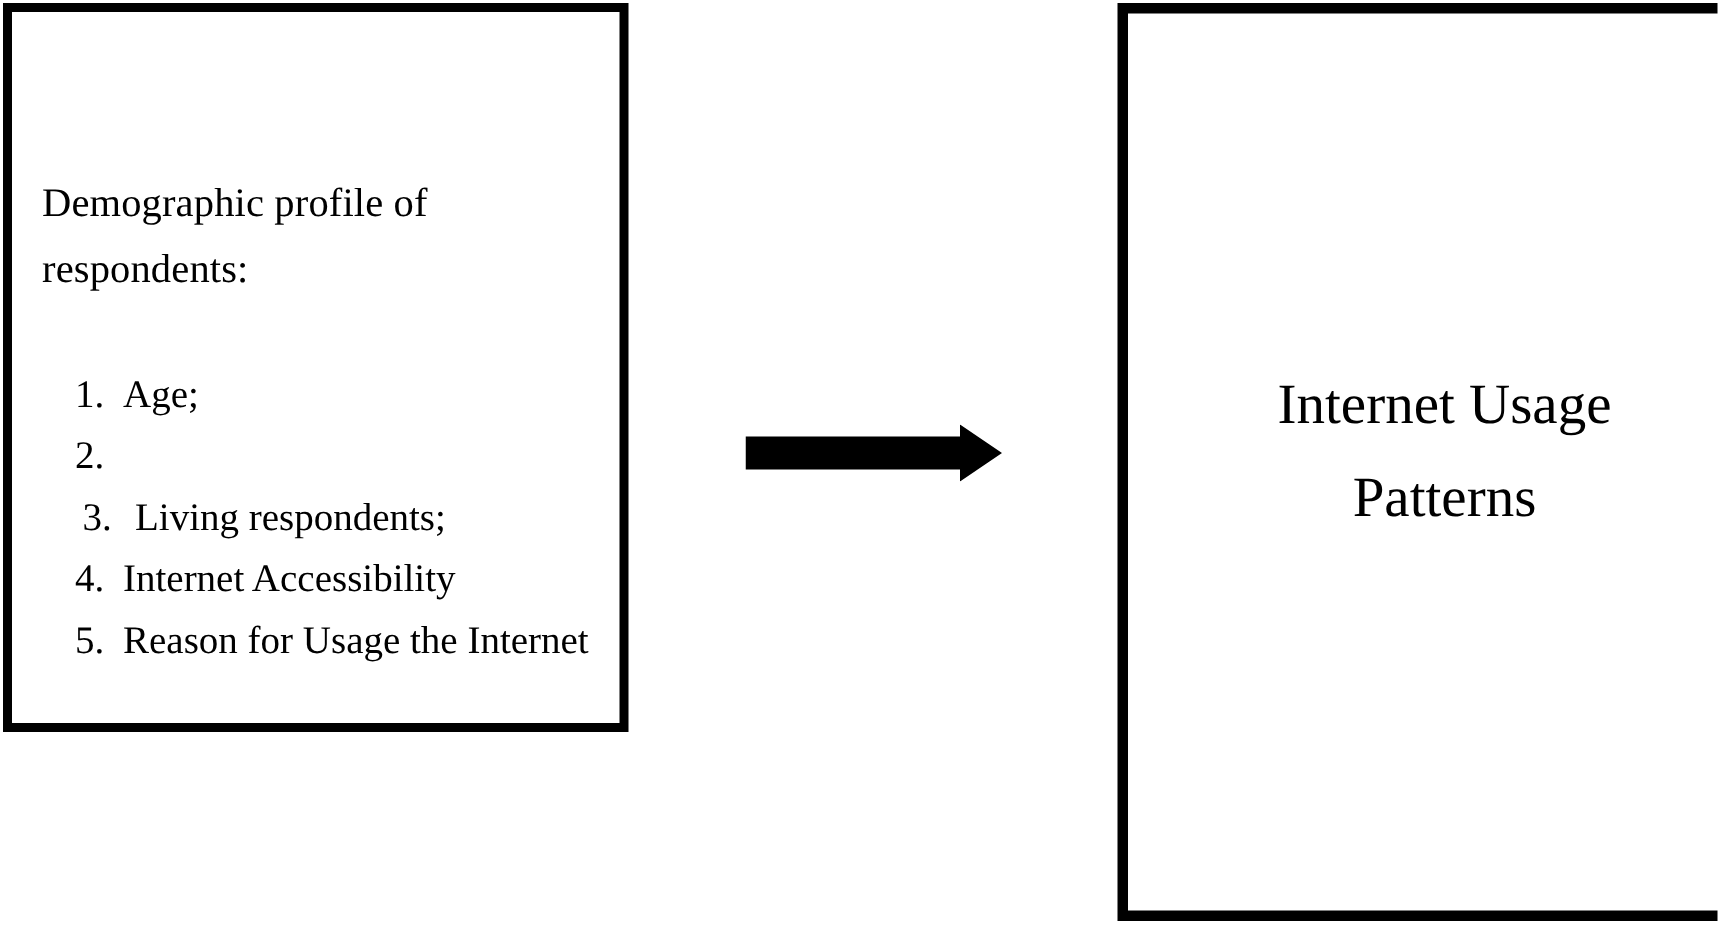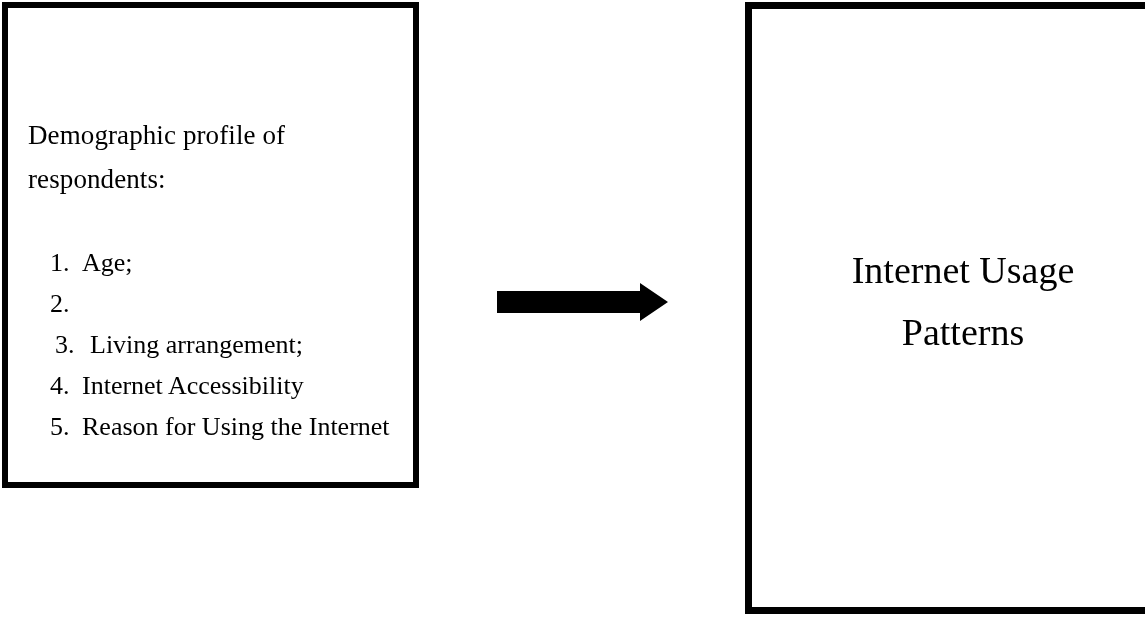--- a/index.html
+++ b/index.html
@@ -134,31 +134,31 @@
           <span class="item-num">1.</span>
           <span class="item-text">Age;</span>
         </li>
 
         <li class="item-row">
           <span class="item-num">2.</span>
         </li>
 
         <li class="item-row indented">
           <span class="item-num">3.</span>
-          <span class="item-text">Living arrangement;</span>
+          <span class="item-text">Living respondents;</span>
         </li>
 
         <li class="item-row">
           <span class="item-num">4.</span>
           <span class="item-text">Internet Accessibility</span>
         </li>
 
         <li class="item-row">
           <span class="item-num">5.</span>
-          <span class="item-text">Reason for Using the Internet</span>
+          <span class="item-text">Reason for Usage the Internet</span>
         </li>
 
       </ul>
     </div>
   </div>
 
   <svg id="flow-arrow" viewBox="0 0 171 38" width="171" height="38">
     <polygon points="0,8 143,8 143,0 171,19 143,38 143,30 0,30" fill="#000000"></polygon>
   </svg>
 

